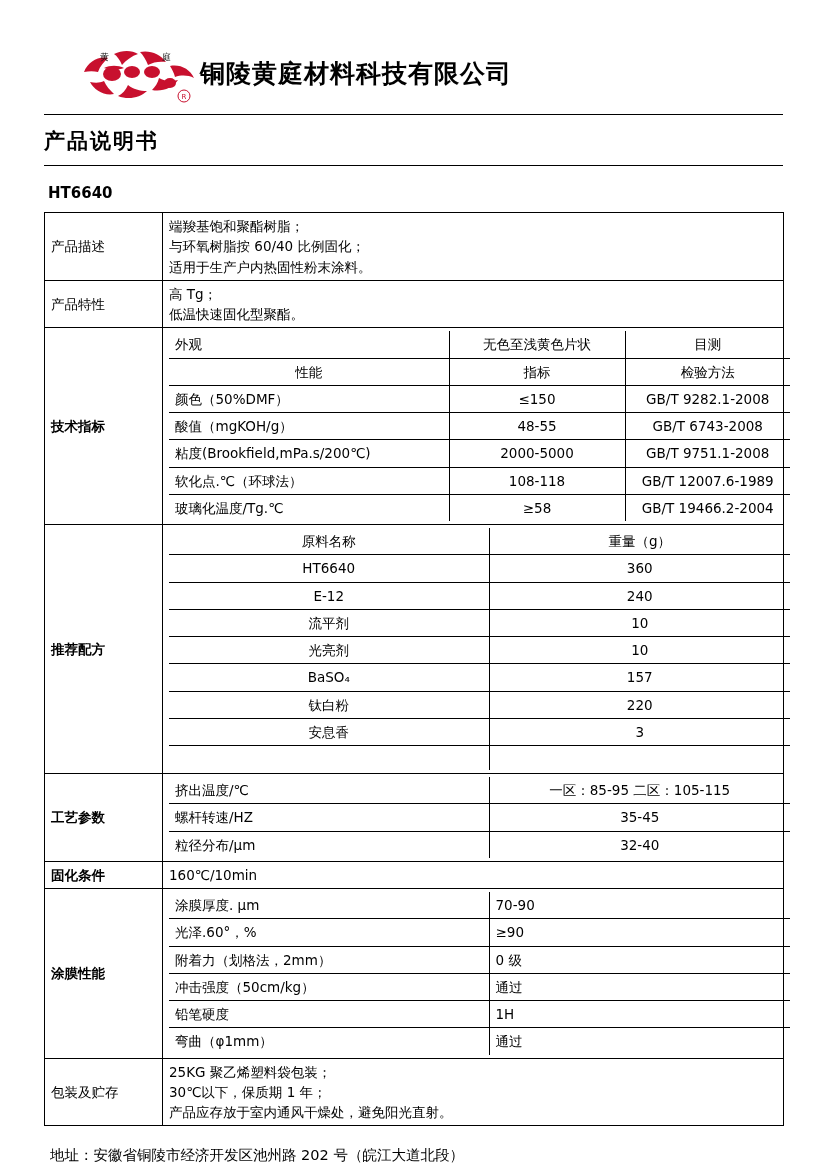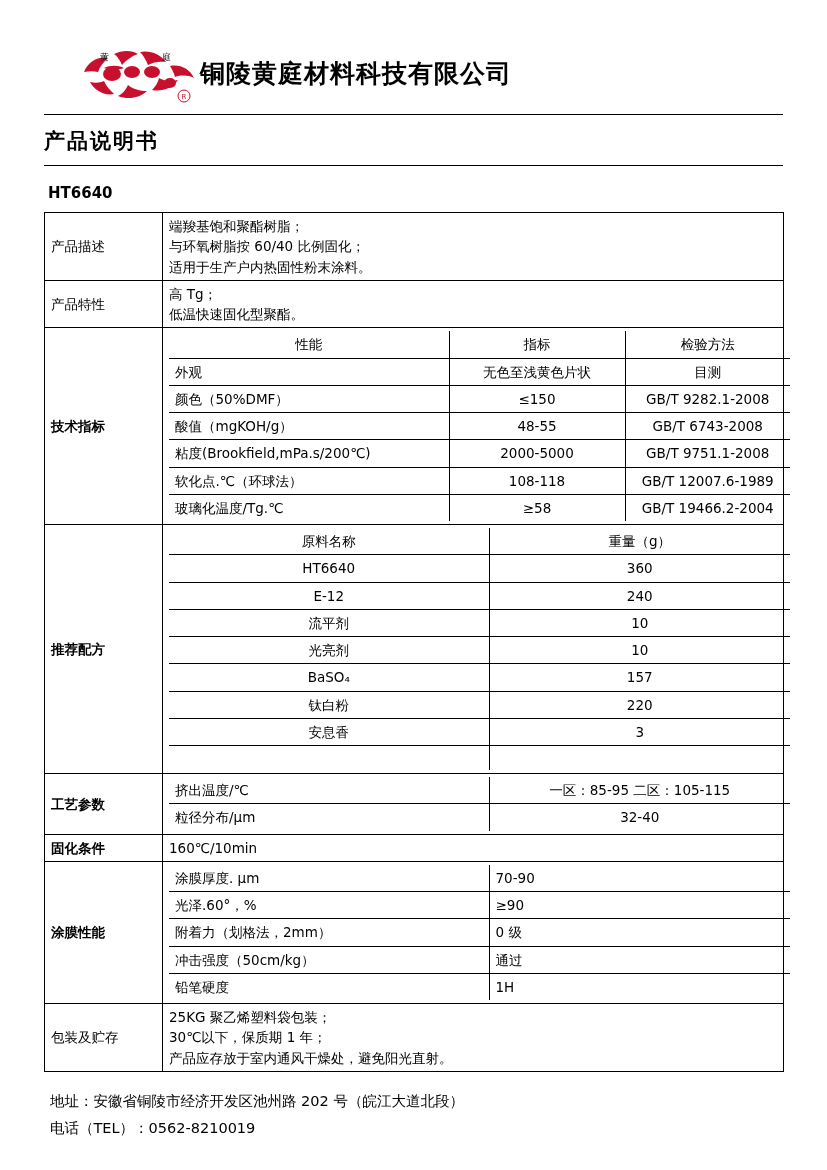--- a/index.html
+++ b/index.html
@@ -185,28 +185,28 @@
         <td class="lbl lbl-mid">技术指标</td>
         <td class="nopad">
           <table class="nested">
             <colgroup>
               <col style="width:280px">
                 <col style="width:176px">
                 <col style="width:165px">
             </colgroup>
             <tbody>
               <tr>
+                <td>外观</td>
+                <td class="center">无色至浅黄色片状</td>
+                <td class="center">目测</td>
+              </tr>
+              <tr>
                 <td class="center">性能</td>
                 <td class="center">指标</td>
                 <td class="center">检验方法</td>
-              </tr>
-              <tr>
-                <td>外观</td>
-                <td class="center">无色至浅黄色片状</td>
-                <td class="center">目测</td>
               </tr>
               <tr>
                 <td>颜色（50%DMF）</td>
                 <td class="center serif-num">≤150</td>
                 <td class="center serif-num">GB/T 9282.1-2008</td>
               </tr>
               <tr>
                 <td>酸值（mgKOH/g）</td>
                 <td class="center serif-num">48-55</td>
                 <td class="center serif-num">GB/T 6743-2008</td>
@@ -288,20 +288,24 @@
             <colgroup>
                 <col style="width:320px">
                 <col style="width:301px">
               </colgroup>
             <tbody>
               <tr>
                 <td>挤出温度/℃</td>
                 <td class="center serif-num">一区：85-95   二区：105-115</td>
               </tr>
               <tr>
+                <td>螺杆转速/HZ</td>
+                <td class="center serif-num">35-45</td>
+              </tr>
+              <tr>
                 <td>粒径分布/μm</td>
                 <td class="center serif-num">32-40</td>
               </tr>
             </tbody>
           </table>
         </td>
       </tr>
 
       <tr>
         <td class="lbl lbl-mid">固化条件</td>
@@ -330,20 +334,24 @@
                 <td>0 级</td>
               </tr>
               <tr>
                 <td>冲击强度（50cm/kg）</td>
                 <td>通过</td>
               </tr>
               <tr>
                 <td>铅笔硬度</td>
                 <td class="serif-num">1H</td>
               </tr>
+              <tr>
+                <td>弯曲（φ1mm）</td>
+                <td>通过</td>
+              </tr>
             </tbody>
           </table>
         </td>
       </tr>
 
       <tr>
         <td class="lbl">包装及贮存</td>
         <td class="multiline">
           <div>25KG 聚乙烯塑料袋包装；</div>
           <div>30℃以下，保质期 1 年；</div>

